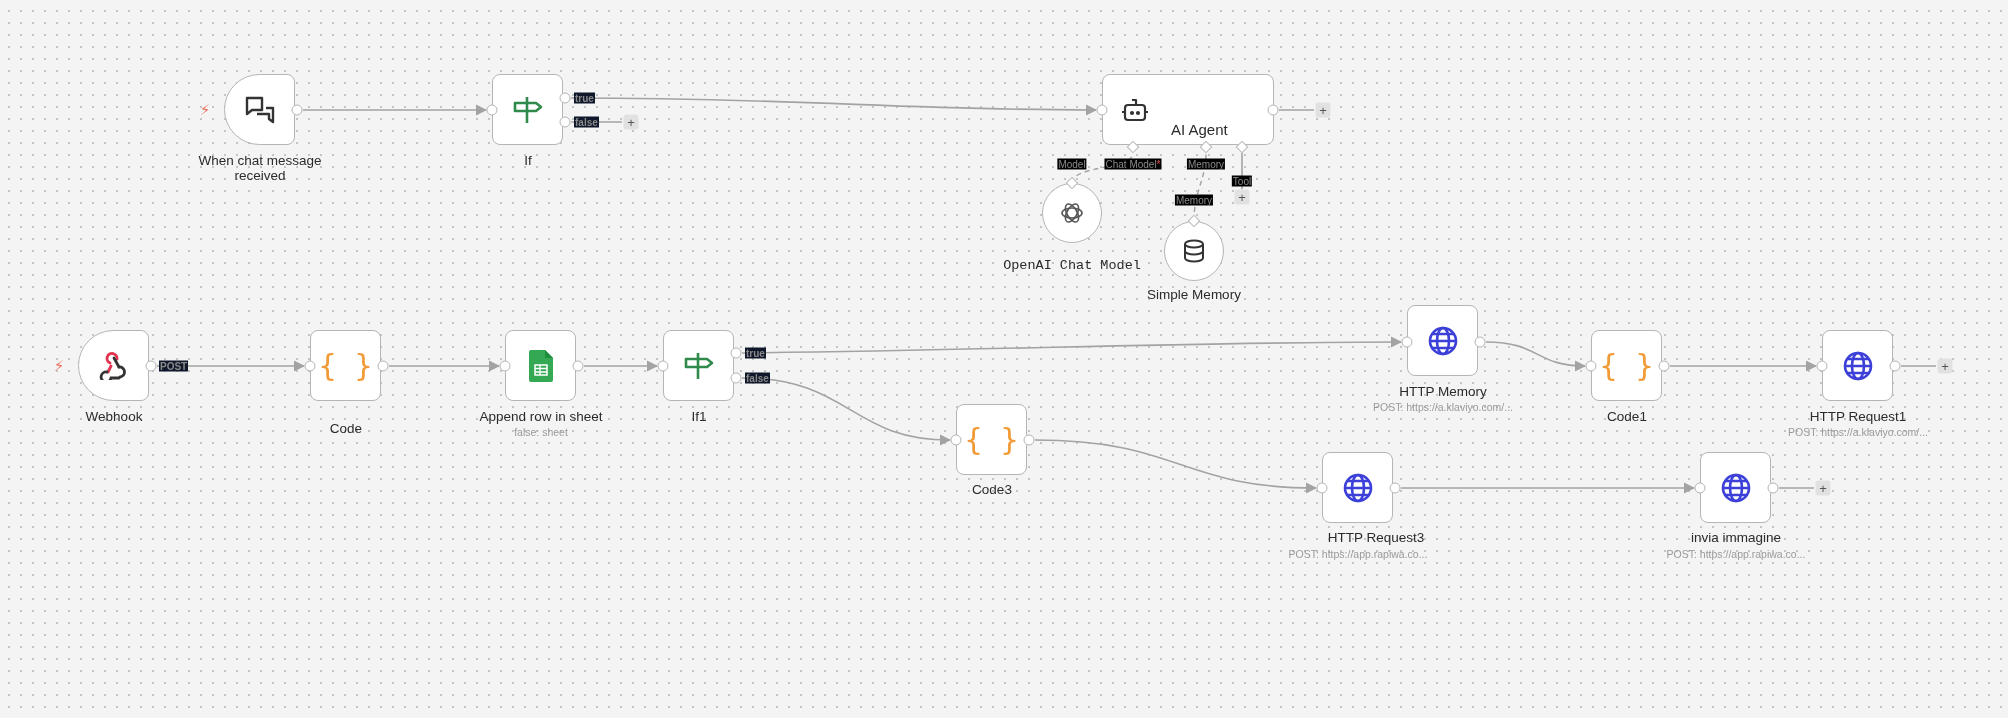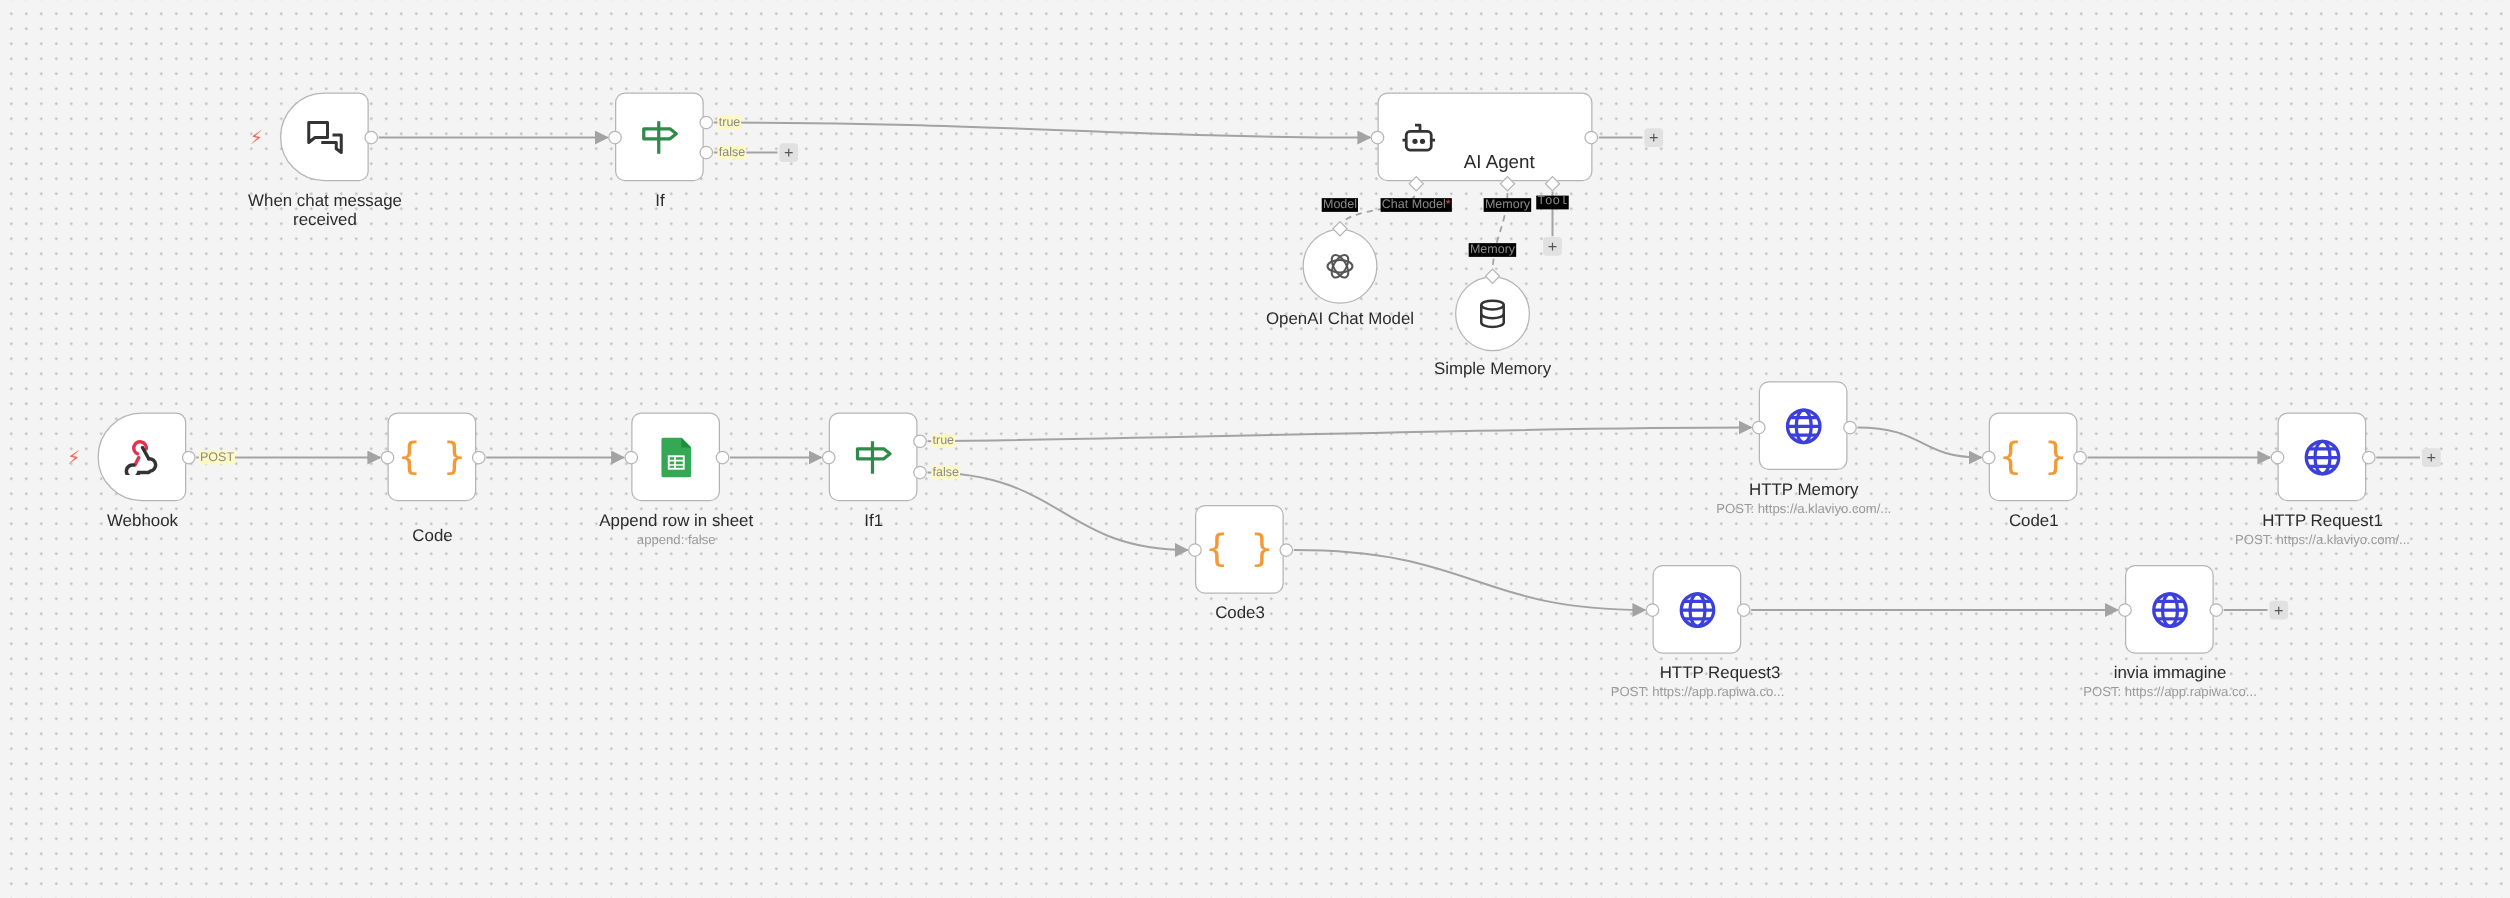--- a/index.html
+++ b/index.html
@@ -39,22 +39,22 @@
     position:absolute; width:9px; height:9px; background:#fff;
     border:1.3px solid #b5b5b5; box-sizing:border-box;
     transform:translate(-50%,-50%) rotate(45deg);
   }
   .plus {
     position:absolute; width:15px; height:15px; background:#e1e1e1; border-radius:3px;
     font-size:13px; line-height:15px; text-align:center; color:#555;
     transform:translate(-50%,-50%);
   }
   .edge-label {
-    position:absolute; font-size:10px; color:#8a8a8a; background:#fef9c3;
-    transform:translateY(-50%); padding:0 1px; white-space:nowrap;
+    position:absolute; font-size:10px; color:#8a8a8a; background:#0f172a;
+    transform:translateY(-50%); padding:0 1px; white-space:nowrap;font-weight:bold;
   }
   .port-label {
     position:absolute; font-size:10px; color:#8a8a8a; transform:translate(-50%,-50%);
     white-space:nowrap; background:#000000; padding:0 1px;
   }
   .req { color:#e5484d; }
   .bolt { position:absolute; font-size:15px; color:#f06a5a; transform:translate(-50%,-50%); }
 </style>
 </head>
 <body>
@@ -143,33 +143,33 @@
   <span class="agent-title">AI Agent</span>
 </div>
 <div class="handle" style="left:1102px;top:110px;"></div>
 <div class="handle" style="left:1273px;top:110px;"></div>
 <div class="plus" style="left:1323px;top:110px;">+</div>
 <div class="diamond" style="left:1133px;top:147px;"></div>
 <div class="diamond" style="left:1206px;top:147px;"></div>
 <div class="diamond" style="left:1242px;top:147px;"></div>
 <span class="port-label" style="left:1133px;top:164px;"><span>Chat Model</span><span class="req">*</span></span>
 <span class="port-label" style="left:1206px;top:164px;">Memory</span>
-<span class="port-label" style="left:1242px;top:162px;font-family:Liberation Mono, monospace;">Tool</span>
+<span class="port-label" style="left:1242px;top:181px;">Tool</span>
 <div class="plus" style="left:1242px;top:197px;">+</div>
 
 <span class="port-label" style="left:1072px;top:164px;">Model</span>
 <div class="node circle" style="left:1042px;top:183px;">
   <svg width="26" height="26" viewBox="0 0 26 26" fill="none" stroke="#555" stroke-width="1.6">
     <ellipse cx="13" cy="13" rx="10" ry="5" transform="rotate(0 13 13)"></ellipse>
     <ellipse cx="13" cy="13" rx="10" ry="5" transform="rotate(60 13 13)"></ellipse>
     <ellipse cx="13" cy="13" rx="10" ry="5" transform="rotate(120 13 13)"></ellipse>
   </svg>
 </div>
 <div class="diamond" style="left:1072px;top:183px;"></div>
-<div class="label" style="left:1072px;top:247px;">OpenAI Chat Model</div>
+<div class="label" style="left:1072px;top:258px;font-family:Liberation Mono, monospace;">OpenAI Chat Model</div>
 
 <span class="port-label" style="left:1194px;top:200px;">Memory</span>
 <div class="node circle" style="left:1164px;top:221px;">
   <svg width="22" height="24" viewBox="0 0 22 24" fill="none" stroke="#333" stroke-width="2">
     <ellipse cx="11" cy="5" rx="9" ry="3.5"></ellipse>
     <path d="M2,5 V19 C2,21 6,22.5 11,22.5 C16,22.5 20,21 20,19 V5"></path>
     <path d="M2,12 C2,14 6,15.5 11,15.5 C16,15.5 20,14 20,12"></path>
   </svg>
 </div>
 <div class="diamond" style="left:1194px;top:221px;"></div>
@@ -200,21 +200,21 @@
   <svg width="24" height="32" viewBox="0 0 24 32">
     <path d="M2,0 H16 L24,8 V30 a2,2 0 0 1 -2,2 H2 a2,2 0 0 1 -2,-2 V2 a2,2 0 0 1 2,-2 z" fill="#34a853"></path>
     <path d="M16,0 V8 H24 z" fill="#1e8e3e"></path>
     <rect x="6" y="15" width="12" height="10" fill="none" stroke="#fff" stroke-width="1.5"></rect>
     <path d="M6,18.5 H18 M6,22 H18 M11,15 V25" stroke="#fff" stroke-width="1.3"></path>
   </svg>
 </div>
 <div class="handle" style="left:505px;top:366px;"></div>
 <div class="handle" style="left:578px;top:366px;"></div>
 <div class="label" style="left:541px;top:409px;">Append row in sheet</div>
-<div class="sub" style="left:541px;top:426px;">append: false</div>
+<div class="sub" style="left:541px;top:426px;">false: sheet</div>
 
 <div class="node" style="left:663px;top:330px;">
   <svg width="32" height="30" viewBox="0 0 32 30" fill="none" stroke="#2f8a4b" stroke-width="2.6" stroke-linejoin="round">
     <path d="M15,2 V28"></path>
     <path d="M3,8 H24 L29,12 L24,16 H3 Z"></path>
   </svg>
 </div>
 <div class="handle" style="left:663px;top:366px;"></div>
 <div class="handle" style="left:736px;top:353px;"></div>
 <div class="handle" style="left:736px;top:378px;"></div>

